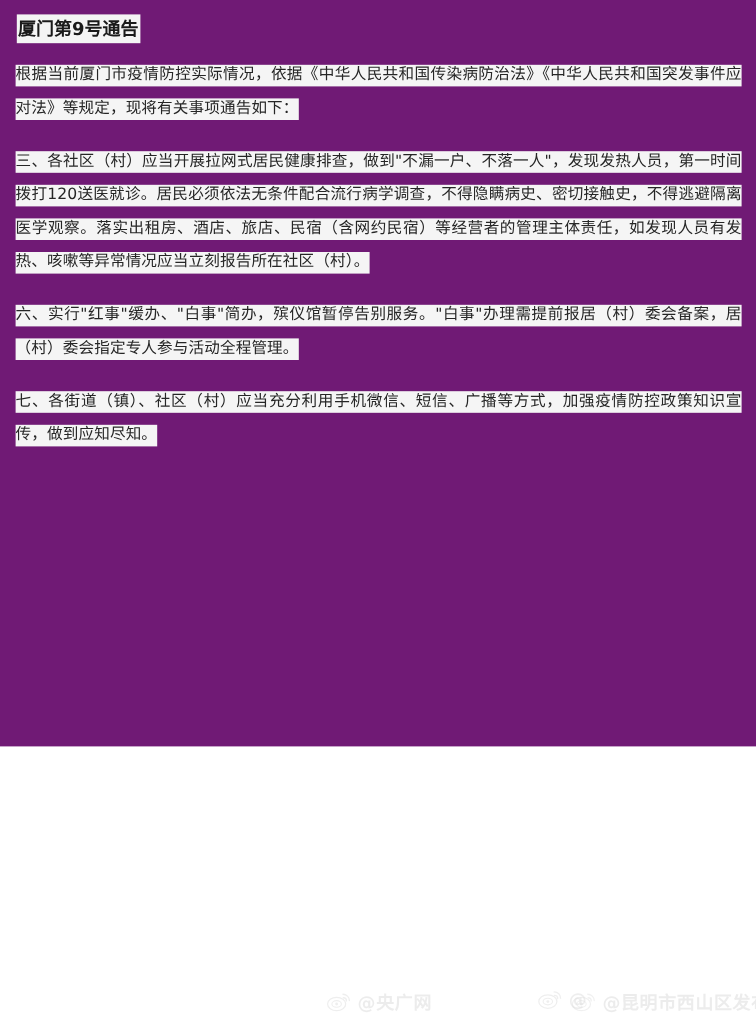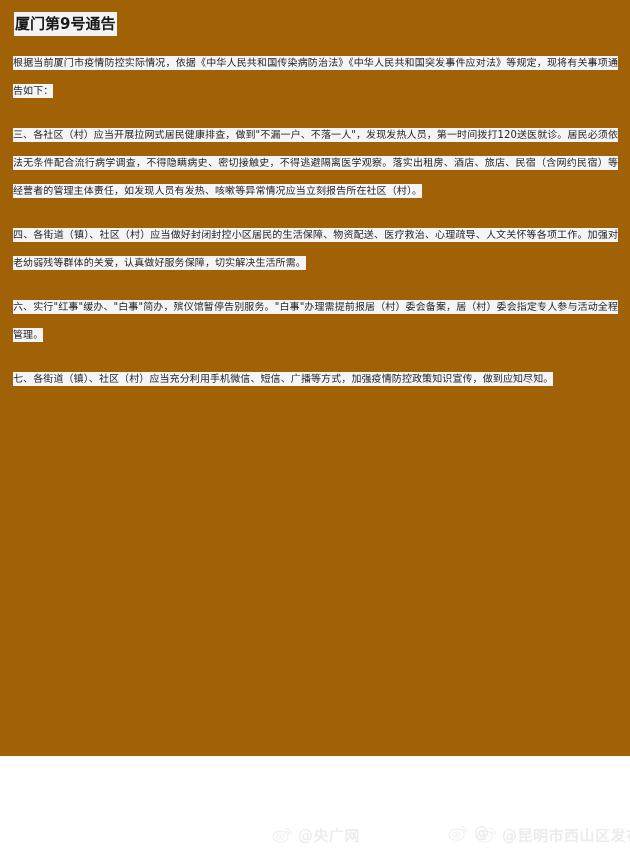--- a/index.html
+++ b/index.html
@@ -12,24 +12,24 @@
     height: 862px;
     background: #ffffff;
     font-family: "DejaVu Sans", "Liberation Sans", sans-serif;
     overflow: hidden;
     position: relative;
   }
 
   .page {
     position: relative;
     width: 630px;
-    height: 756px;
+    height: 622px;
     box-sizing: border-box;
     padding: 12px 12px 0 13px;
-    background: #a16207;
+    background: #701a75;
   }
 
   .doc-title {
     font-size: 15px;
     font-weight: bold;
     color: #1a1a1a;
     line-height: 22px;
     letter-spacing: 0px;
     margin: 0 0 0 1px;
     padding: 1px 2px 1px 1px;
@@ -37,21 +37,21 @@
     background: #f4f4f4;
     white-space: nowrap;
   }
 
   .body-block {
     margin-top: 13px;
   }
 
   p.para {
     margin: 0 0 16px 0;
-    font-size: 10px;
+    font-size: 13px;
     line-height: 28px;
     color: #262626;
     text-align: justify;
     text-justify: inter-ideograph;
     letter-spacing: 0.1px;
     word-break: break-all;
   }
 
   
   p.para span.hl {
@@ -100,21 +100,20 @@
   <h1 class="doc-title">厦门第9号通告</h1>
 
   <div class="body-block">
 
     <p class="para"><span class="hl">根据当前厦门市疫情防控实际情况，依据《中华人民共和国传染病防治法》《中华人民共和国突发事件应对法》等规定，现将有关事项通告如下：</span></p>
 
 
 
     <p class="para"><span class="hl">三、各社区（村）应当开展拉网式居民健康排查，做到"不漏一户、不落一人"，发现发热人员，第一时间拨打120送医就诊。居民必须依法无条件配合流行病学调查，不得隐瞒病史、密切接触史，不得逃避隔离医学观察。落实出租房、酒店、旅店、民宿（含网约民宿）等经营者的管理主体责任，如发现人员有发热、咳嗽等异常情况应当立刻报告所在社区（村）。</span></p>
 
-    <p class="para"><span class="hl">四、各街道（镇）、社区（村）应当做好封闭封控小区居民的生活保障、物资配送、医疗救治、心理疏导、人文关怀等各项工作。加强对老幼弱残等群体的关爱，认真做好服务保障，切实解决生活所需。</span></p>
 
 
     <p class="para"><span class="hl">六、实行"红事"缓办、"白事"简办，殡仪馆暂停告别服务。"白事"办理需提前报居（村）委会备案，居（村）委会指定专人参与活动全程管理。</span></p>
 
     <p class="para"><span class="hl">七、各街道（镇）、社区（村）应当充分利用手机微信、短信、广播等方式，加强疫情防控政策知识宣传，做到应知尽知。</span></p>
 
   </div>
 
   
   <div class="watermark" id="watermark-cnr">

